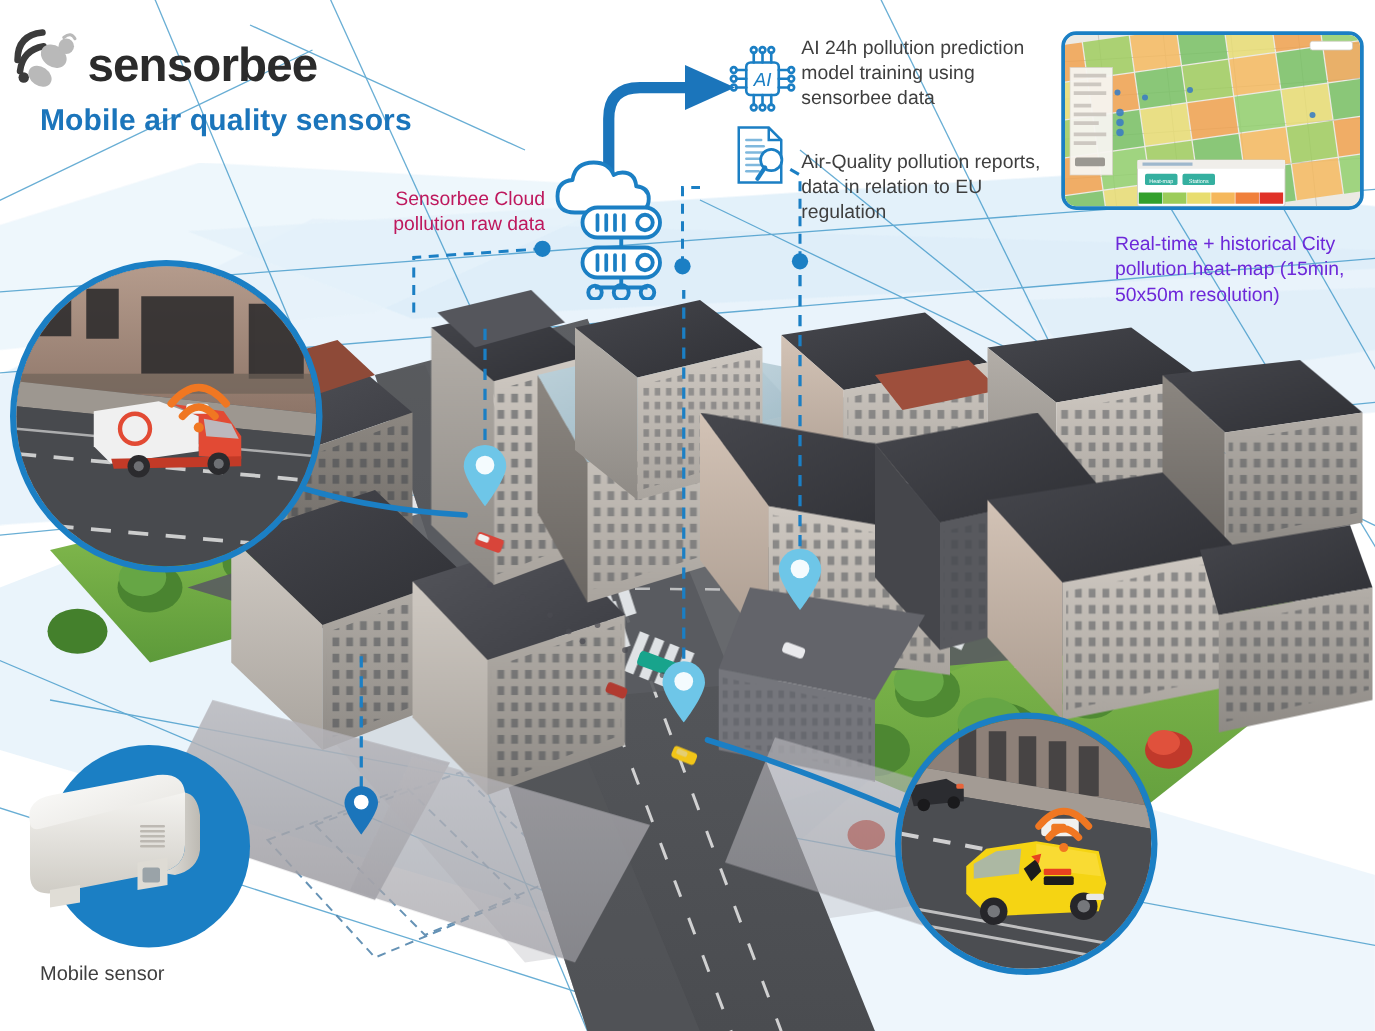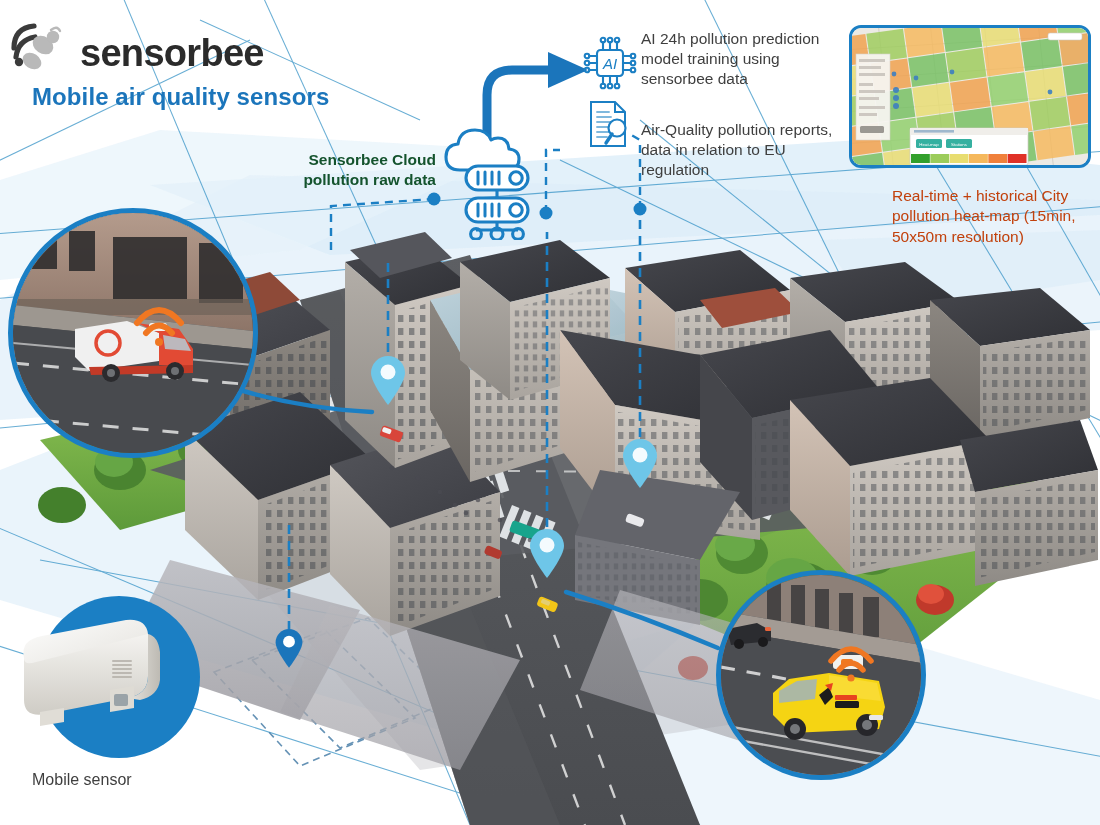--- a/index.html
+++ b/index.html
@@ -8,44 +8,44 @@
     width:1100px;height:825px;position:relative;overflow:hidden;
     font-family:"Liberation Sans","DejaVu Sans",sans-serif;
     color:#3a3a3a;-webkit-font-smoothing:antialiased;
   }
   .stage{position:absolute;inset:0;width:1100px;height:825px;overflow:hidden;background:#fff;}
   .layer{position:absolute;inset:0;width:1100px;height:825px;}
   svg{display:block;}
 
   
   .brand{position:absolute;left:10px;top:18px;z-index:40;}
-  .brand-row{display:flex;align-items:flex-end;gap:18px;}
+  .brand-row{display:flex;align-items:flex-end;gap:8px;}
   .bee-mark{width:56px;height:52px;display:block;margin-bottom:2px;}
   .brand-name{
     font-size:38px;font-weight:bold;color:#2b2b2b;letter-spacing:-0.7px;
     line-height:1;margin-left:-4px;
   }
   .brand-sub{
     margin-top:12px;margin-left:22px;font-size:24px;color:#1b75bb;
     letter-spacing:0.1px;line-height:1.1;font-weight:bold;
   }
 
   
   .ann{position:absolute;z-index:42;font-size:15.5px;line-height:1.30;color:#3f3f3f;}
-  .ann.bold{font-weight:bold;color:#14532d;text-align:right;font-size:15.5px;line-height:1.32;}
+  .ann.bold{font-weight:normal;color:#be185d;text-align:right;font-size:15.5px;line-height:1.32;}
 
   .icon-box{position:absolute;z-index:42;}
 
   
   .hm-card{
     position:absolute;left:849px;top:25px;width:242px;height:143px;
     border:3px solid #1b7fc4;border-radius:12px;overflow:hidden;background:#dfe6e2;
     z-index:45;box-sizing:border-box;
   }
-  .hm-caption{position:absolute;left:892px;top:186px;width:200px;font-size:15.5px;line-height:1.32;color:#c2410c;z-index:45;}
+  .hm-caption{position:absolute;left:892px;top:186px;width:200px;font-size:15.5px;line-height:1.32;color:#6d28d9;z-index:45;}
 
   
   .callout{position:absolute;border-radius:50%;overflow:hidden;z-index:44;box-sizing:border-box;}
   .callout.ring{border:5px solid #1b7fc4;}
   .callout.solid{background:#1b7fc4;border:none;}
   .cap{position:absolute;z-index:46;font-size:16px;line-height:1.30;color:#3f3f3f;}
 </style>
 </head>
 <body>
 

